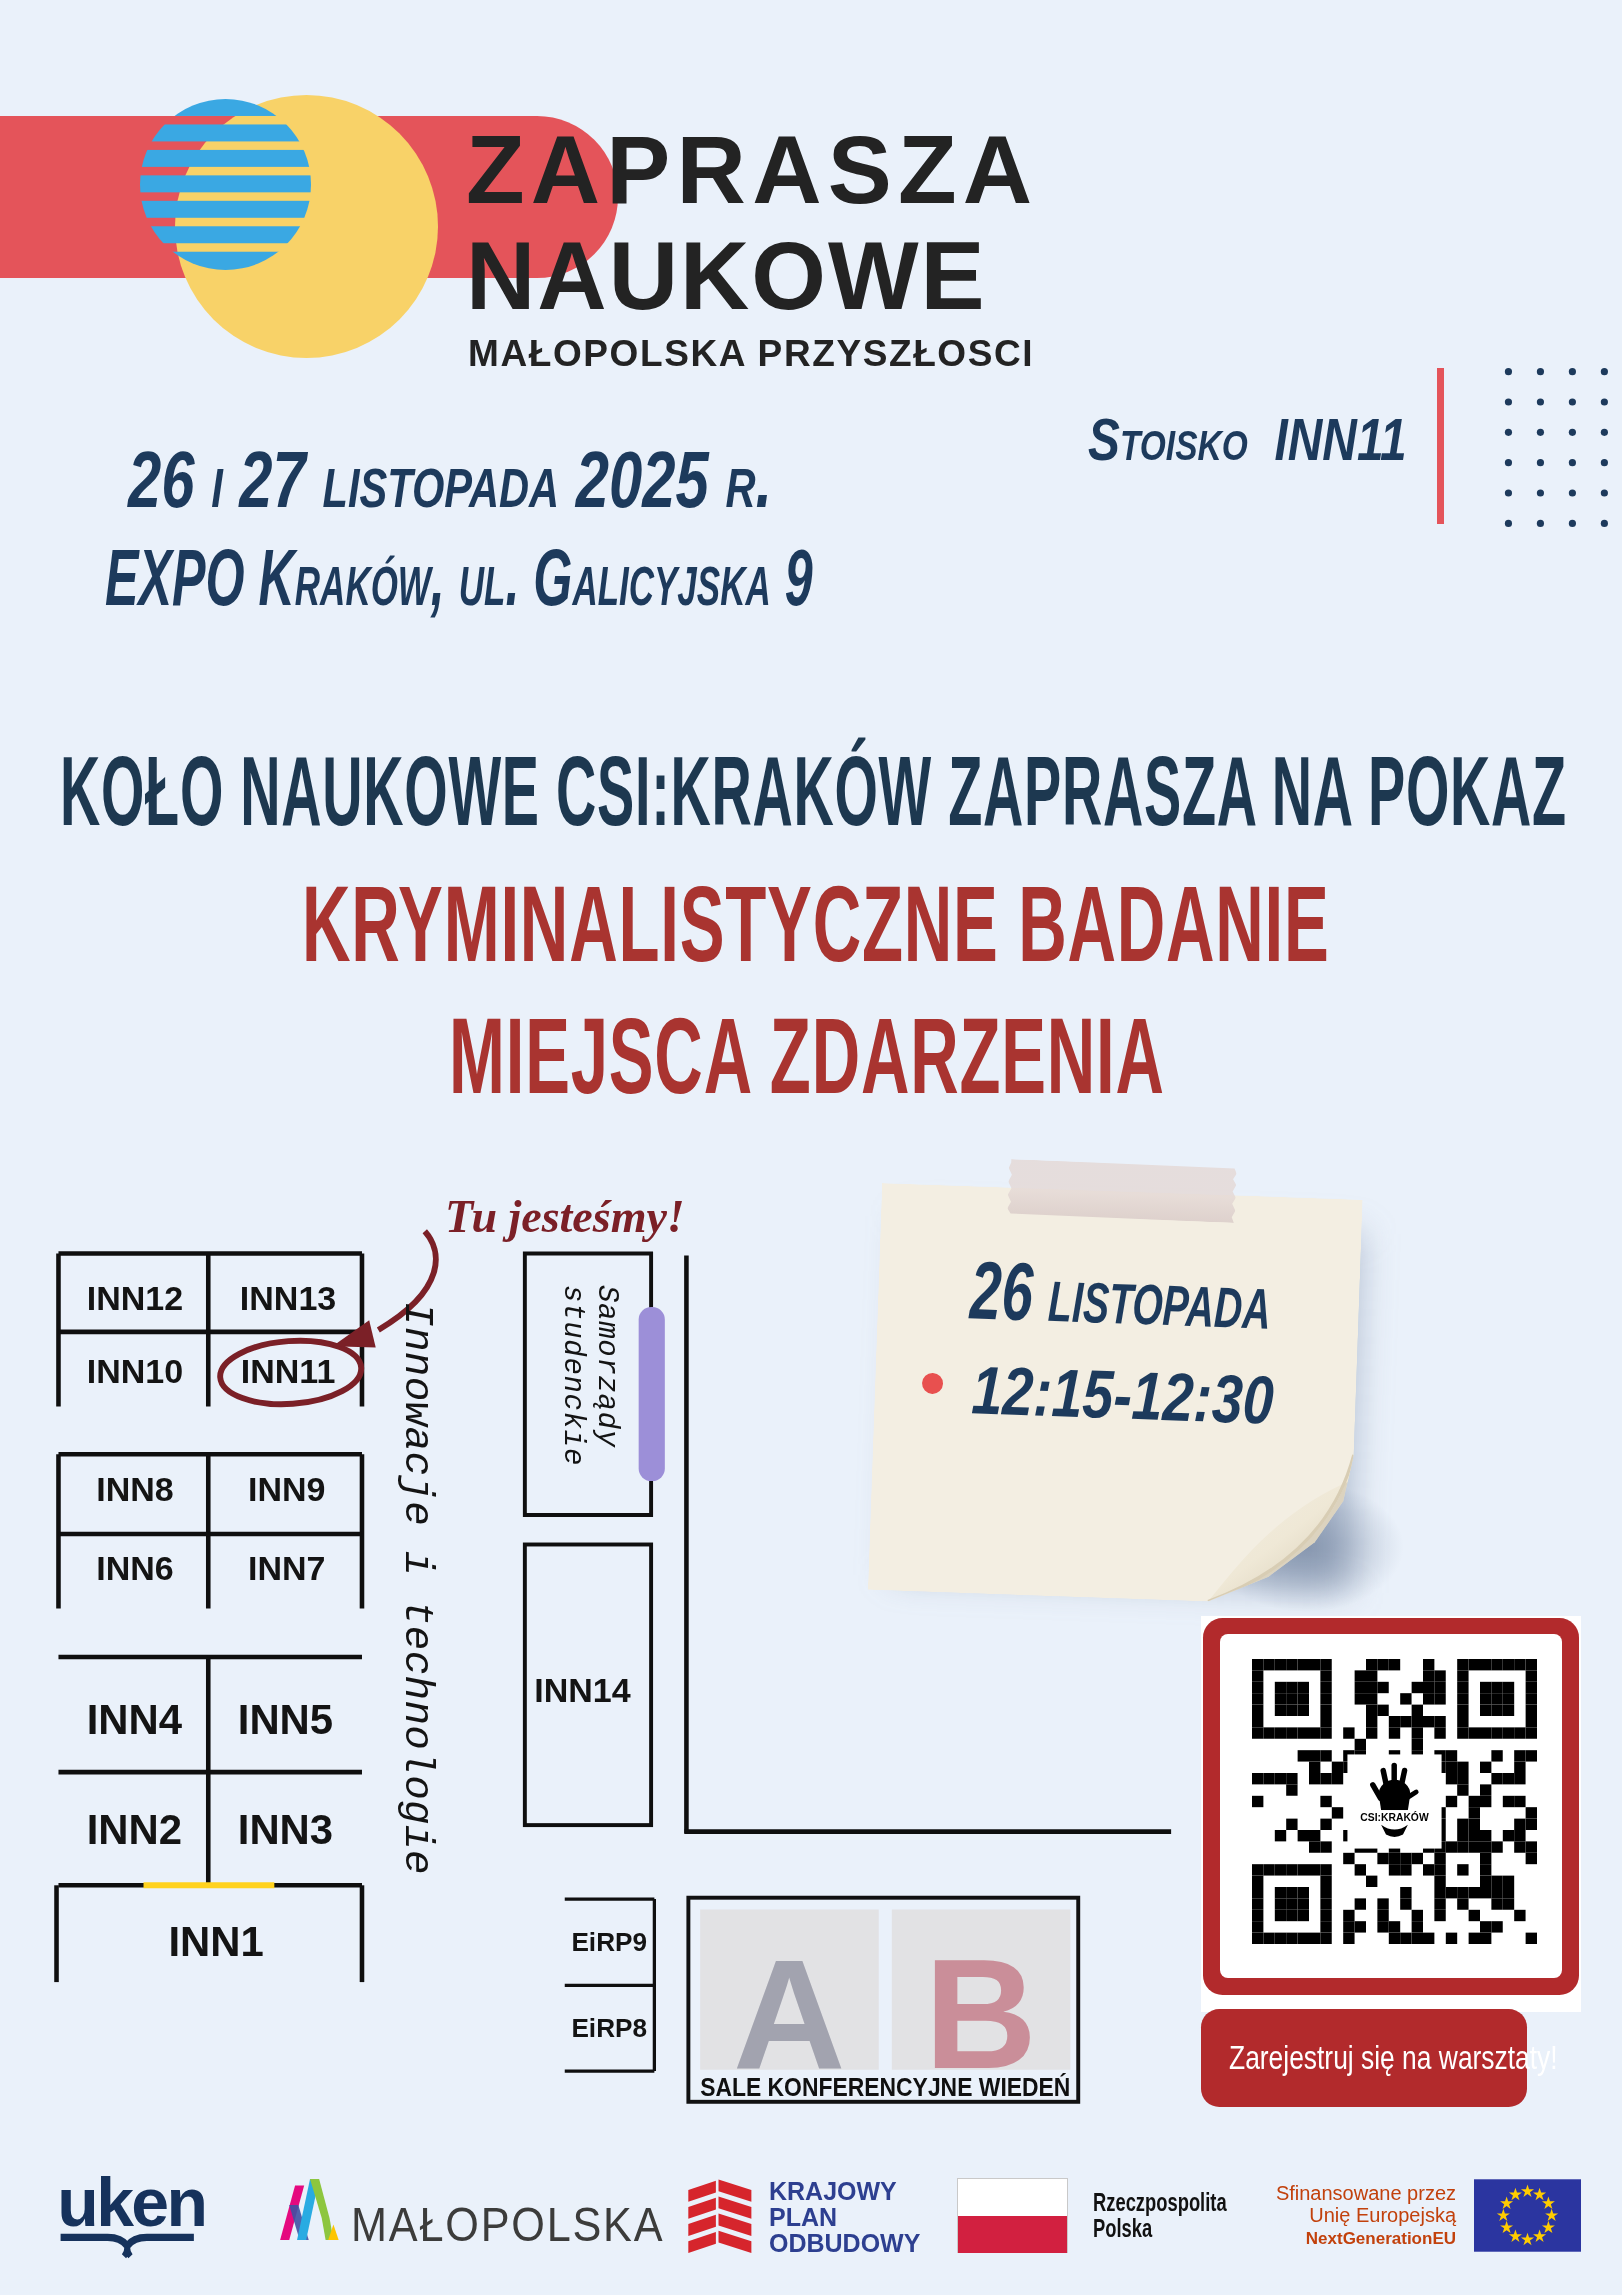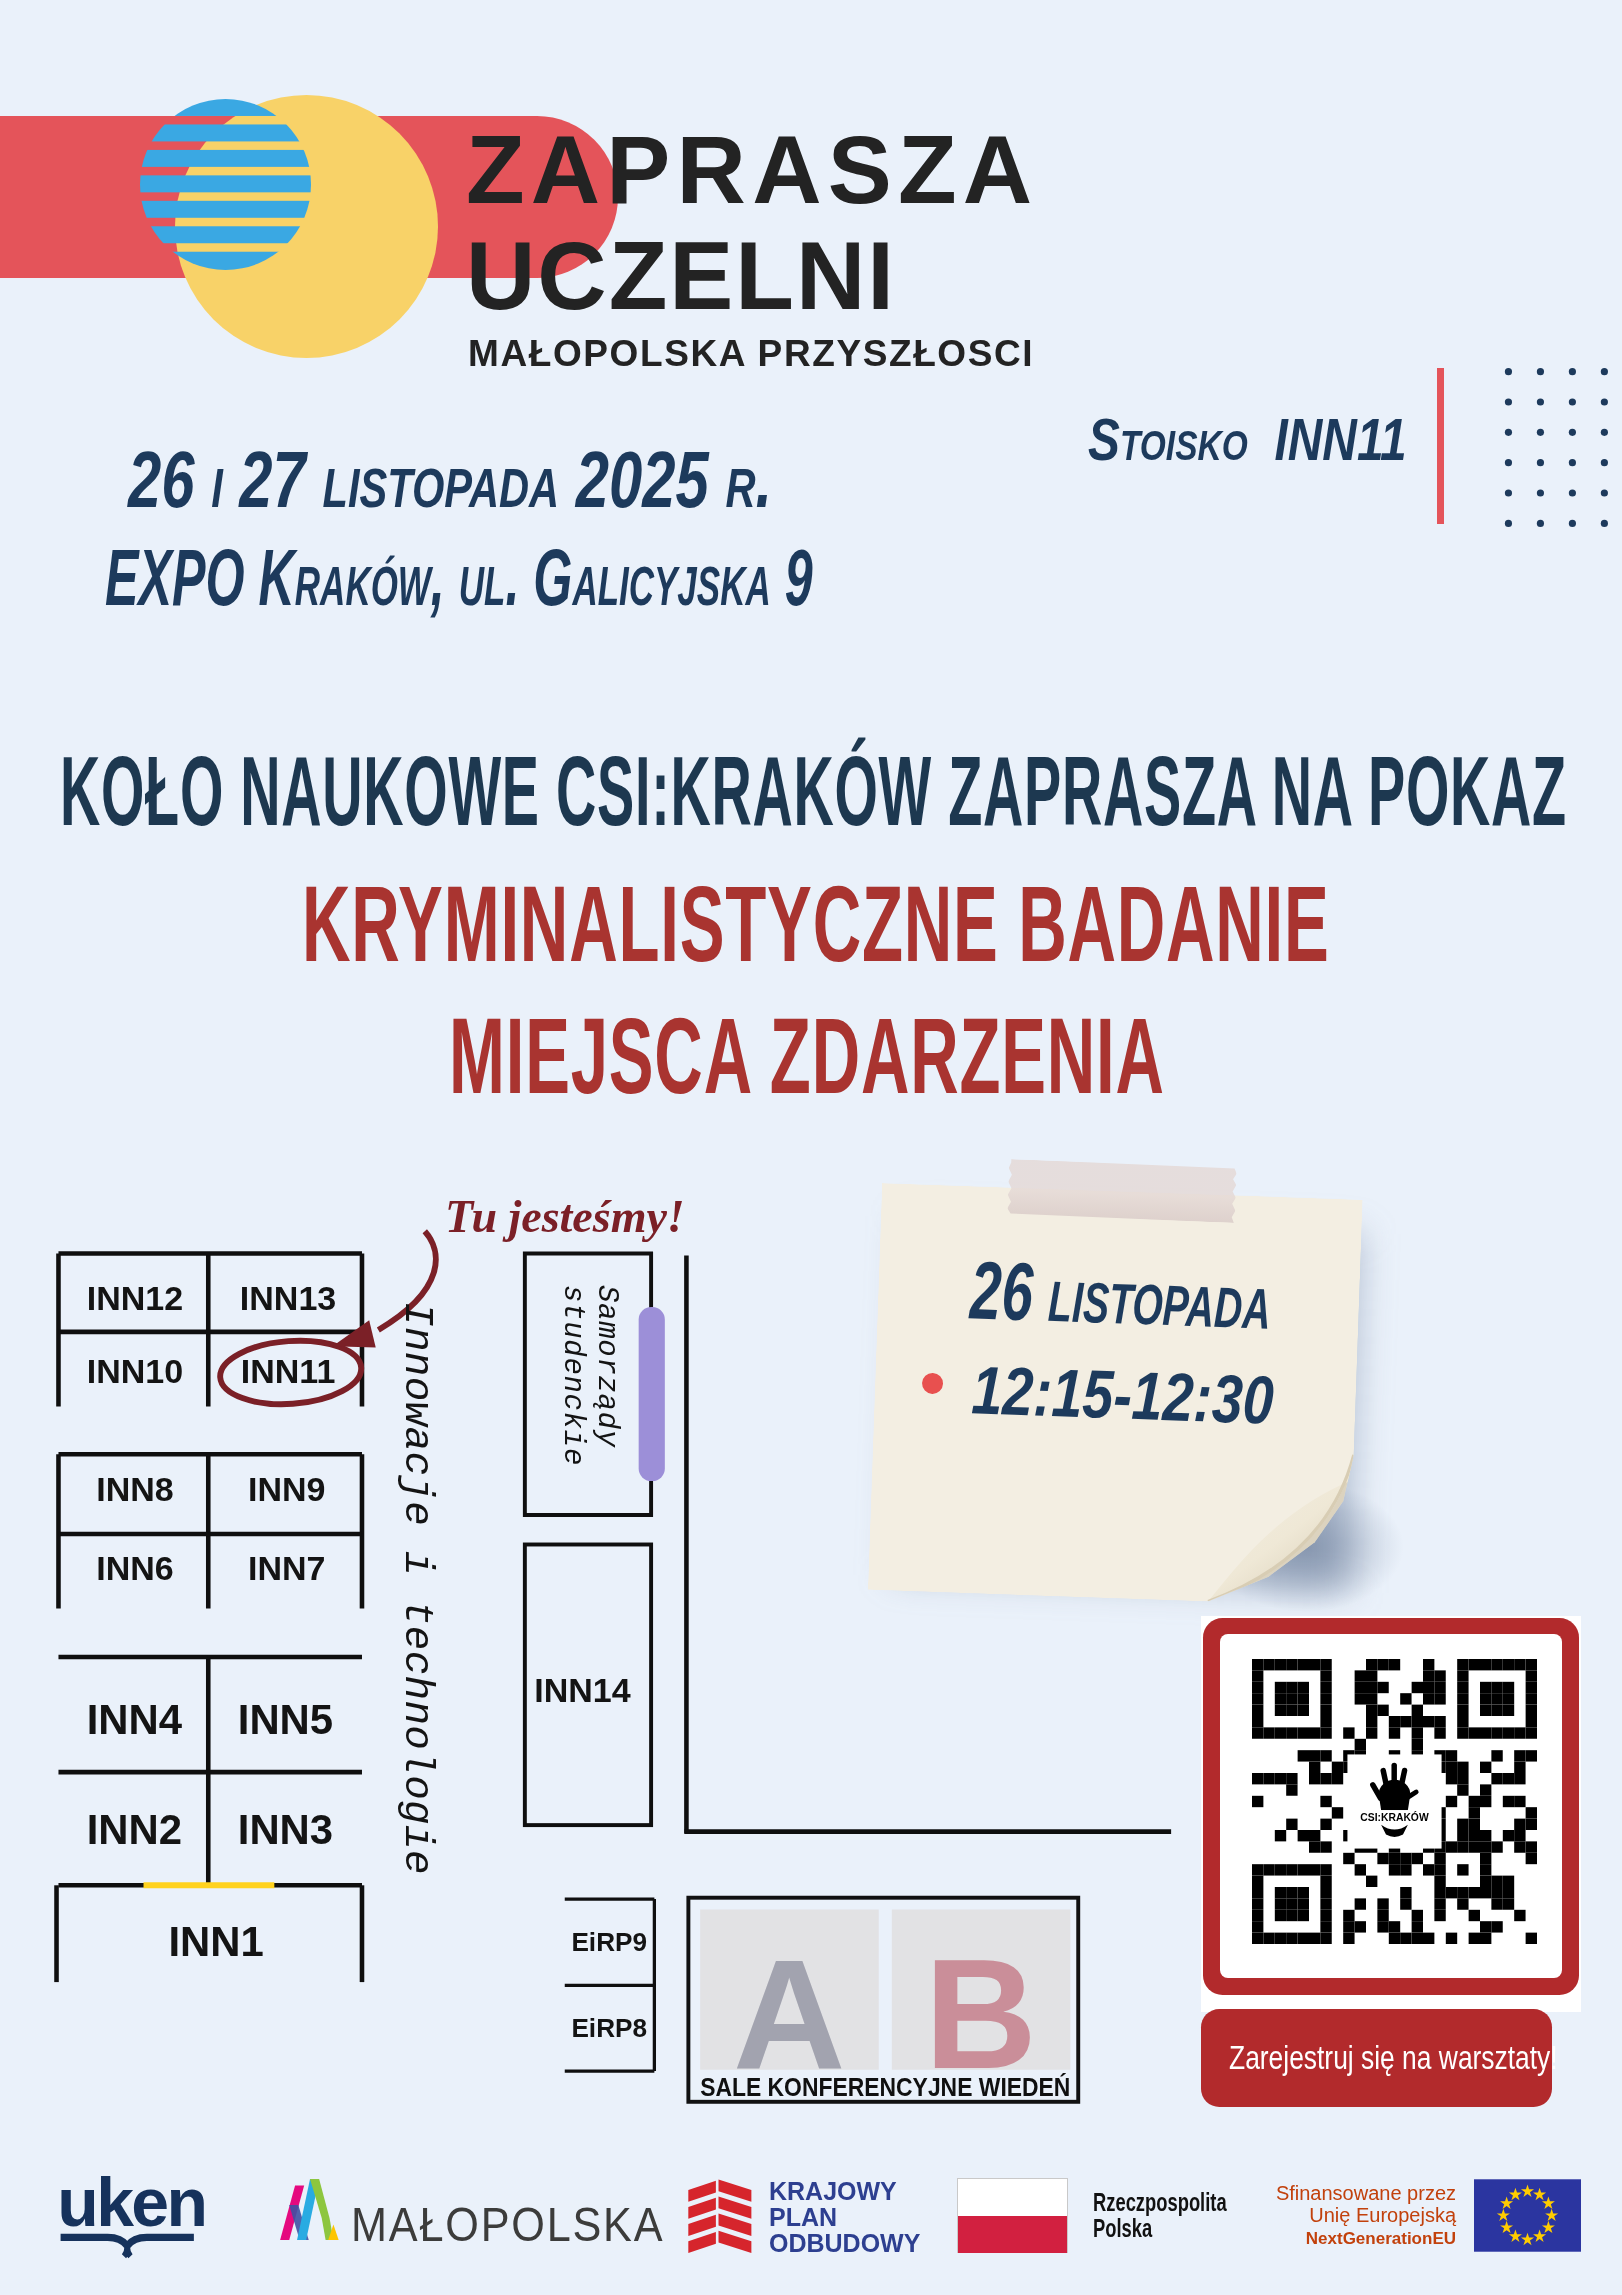--- a/index.html
+++ b/index.html
@@ -29,21 +29,21 @@
     <rect x="0" y="78" width="262" height="26"></rect>
     <rect x="0" y="117" width="262" height="26"></rect>
     <rect x="0" y="156" width="262" height="26"></rect>
     <rect x="0" y="195" width="262" height="26"></rect>
     <rect x="0" y="234" width="262" height="28"></rect>
   </g>
 </svg>
 
 <div class="abs" style="left:466px;top:122px;font-size:96px;line-height:1;font-weight:bold;color:#232323;letter-spacing:6.2px;">ZAPRASZA</div>
 
-<div class="abs" style="left:466px;top:228px;font-size:96px;line-height:1;font-weight:bold;color:#232323;letter-spacing:2px;">UCZELNI</div>
+<div class="abs" style="left:466px;top:228px;font-size:96px;line-height:1;font-weight:bold;color:#232323;letter-spacing:2px;">NAUKOWE</div>
 
 <div class="abs" style="left:468px;top:335px;font-size:37px;line-height:1;font-weight:bold;color:#232323;letter-spacing:1.6px;">MAŁOPOLSKA PRZYSZŁOSCI</div>
 
 <div class="abs marker" id="dateline1" style="left:128px;top:440px;font-size:79px;line-height:1;transform-origin:left top;transform:scaleX(0.757);">26 i 27 listopada 2025 r.</div>
 
 <div class="abs marker" id="dateline2" style="left:105px;top:538px;font-size:79px;line-height:1;transform-origin:left top;transform:scaleX(0.636);">EXPO Kraków, ul. Galicyjska 9</div>
 
 <div class="abs marker" style="left:1088px;top:410px;font-size:60px;line-height:1;transform-origin:left top;transform:scaleX(0.798);">Stoisko&nbsp; INN11</div>
 
 <div class="abs" style="left:1437px;top:368px;width:7.2px;height:156px;background:#e4545a;"></div>
@@ -511,21 +511,21 @@
     <rect x="8" y="-30" width="9" height="48" rx="4.5" transform="rotate(12 13 -6)"></rect>
     <rect x="24" y="2" width="8" height="26" rx="4" transform="rotate(58 28 15)"></rect>
   </g>
   <path d="M-26 14 a26 24 0 0 1 52 0 l-4 26 h-44 Z" fill="#000"></path>
   <rect x="-50" y="40" width="100" height="22" fill="#fff"></rect>
   <text x="0" y="58" font-family="Liberation Sans, sans-serif" font-weight="bold" font-size="17" text-anchor="middle" fill="#000">CSI:KRAKÓW</text>
   <path d="M-22 64 q22 16 44 0 l-8 16 q-14 8 -28 0 Z" fill="#000"></path>
 </g>
 </svg>
 
-<div class="abs" style="left:1201px;top:2009px;width:351px;height:98px;background:#b22a2c;border-radius:18.3px;">
+<div class="abs" style="left:1201px;top:2009px;width:326px;height:98px;background:#b22a2c;border-radius:18.3px;">
     <div style="width:378px;height:98px;color:#ffffff;font-size:33px;line-height:98px;text-align:center;white-space:nowrap;transform:translateX(-9.8px) scaleX(0.8);">Zarejestruj się na warsztaty!</div>
   </div>
 
 <svg class="abs" style="left:52px;top:2172px;" width="157" height="98" viewBox="0 0 240 150">
   <text x="8" y="82" font-family="Liberation Sans, sans-serif" font-weight="bold" font-size="104" letter-spacing="-4" fill="#16325c">uken</text>
   <path d="M13 100 h72 c16 0 24 5 30 13 c6 -8 14 -13 30 -13 h72" fill="none" stroke="#16325c" stroke-width="11"></path>
   <path d="M115 116 c0 7 -2 10 -5 13 M115 116 c0 7 2 10 5 13" fill="none" stroke="#16325c" stroke-width="9"></path>
 </svg>
 
 <div class="abs" style="left:280px;top:2179px;width:393px;height:72px;">

